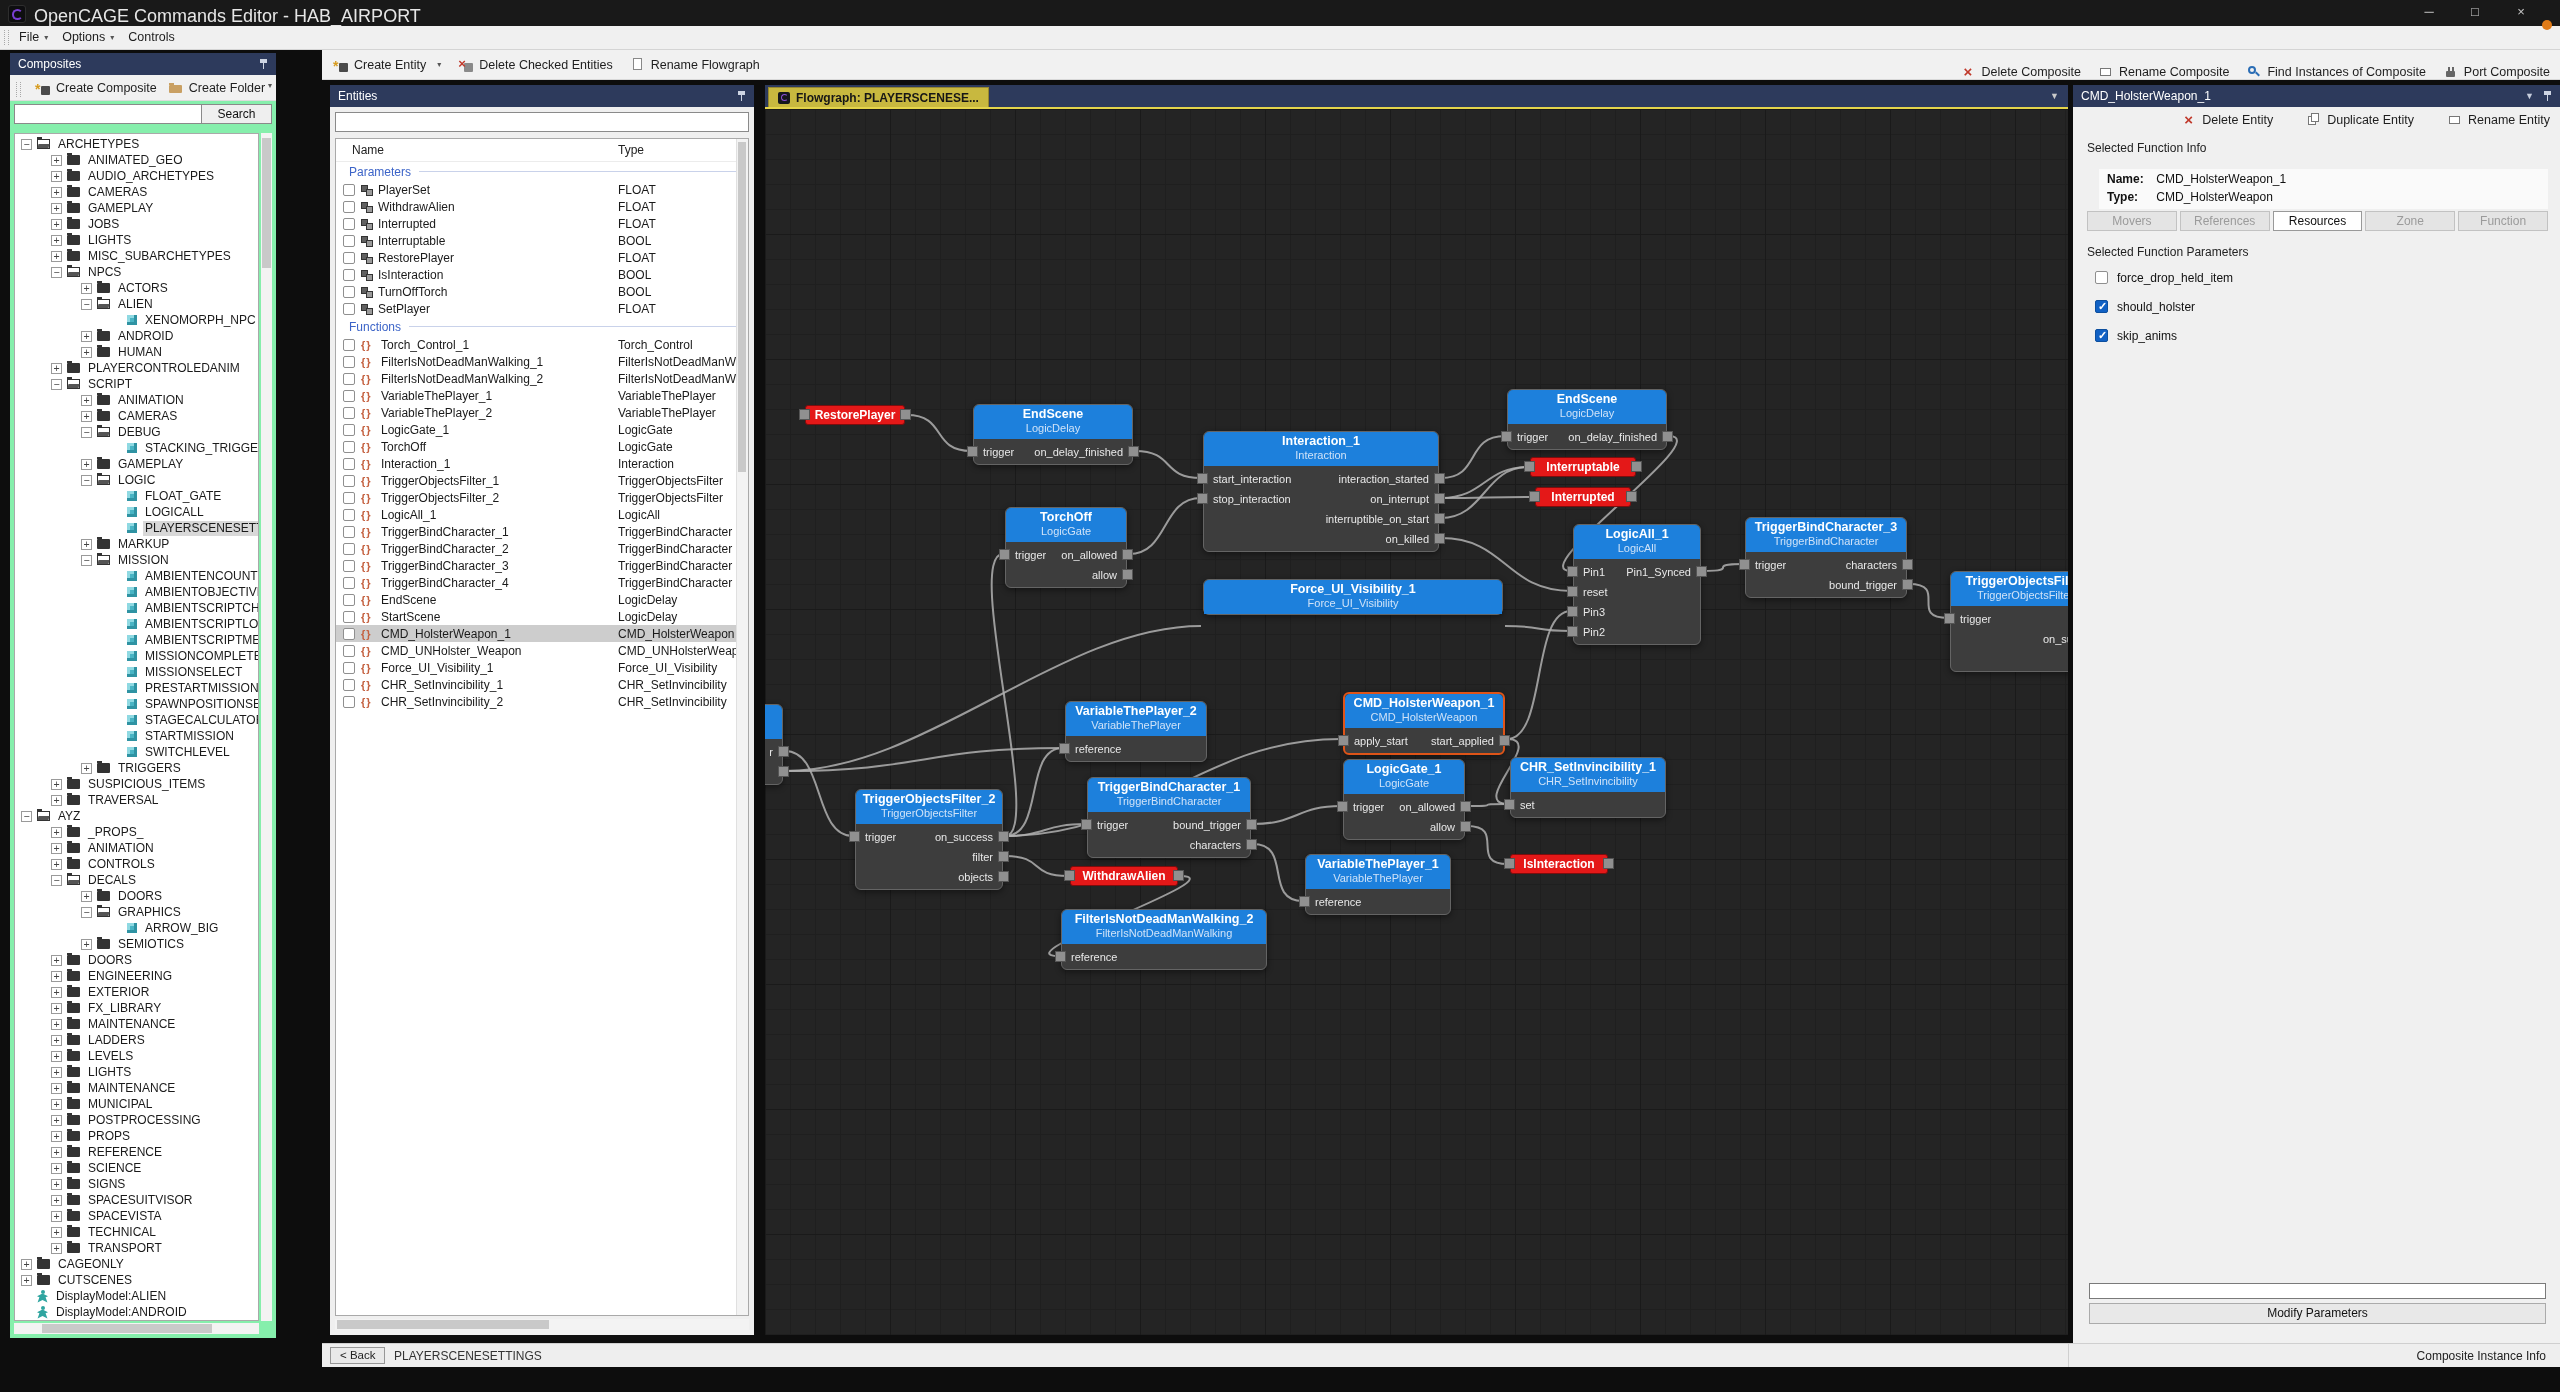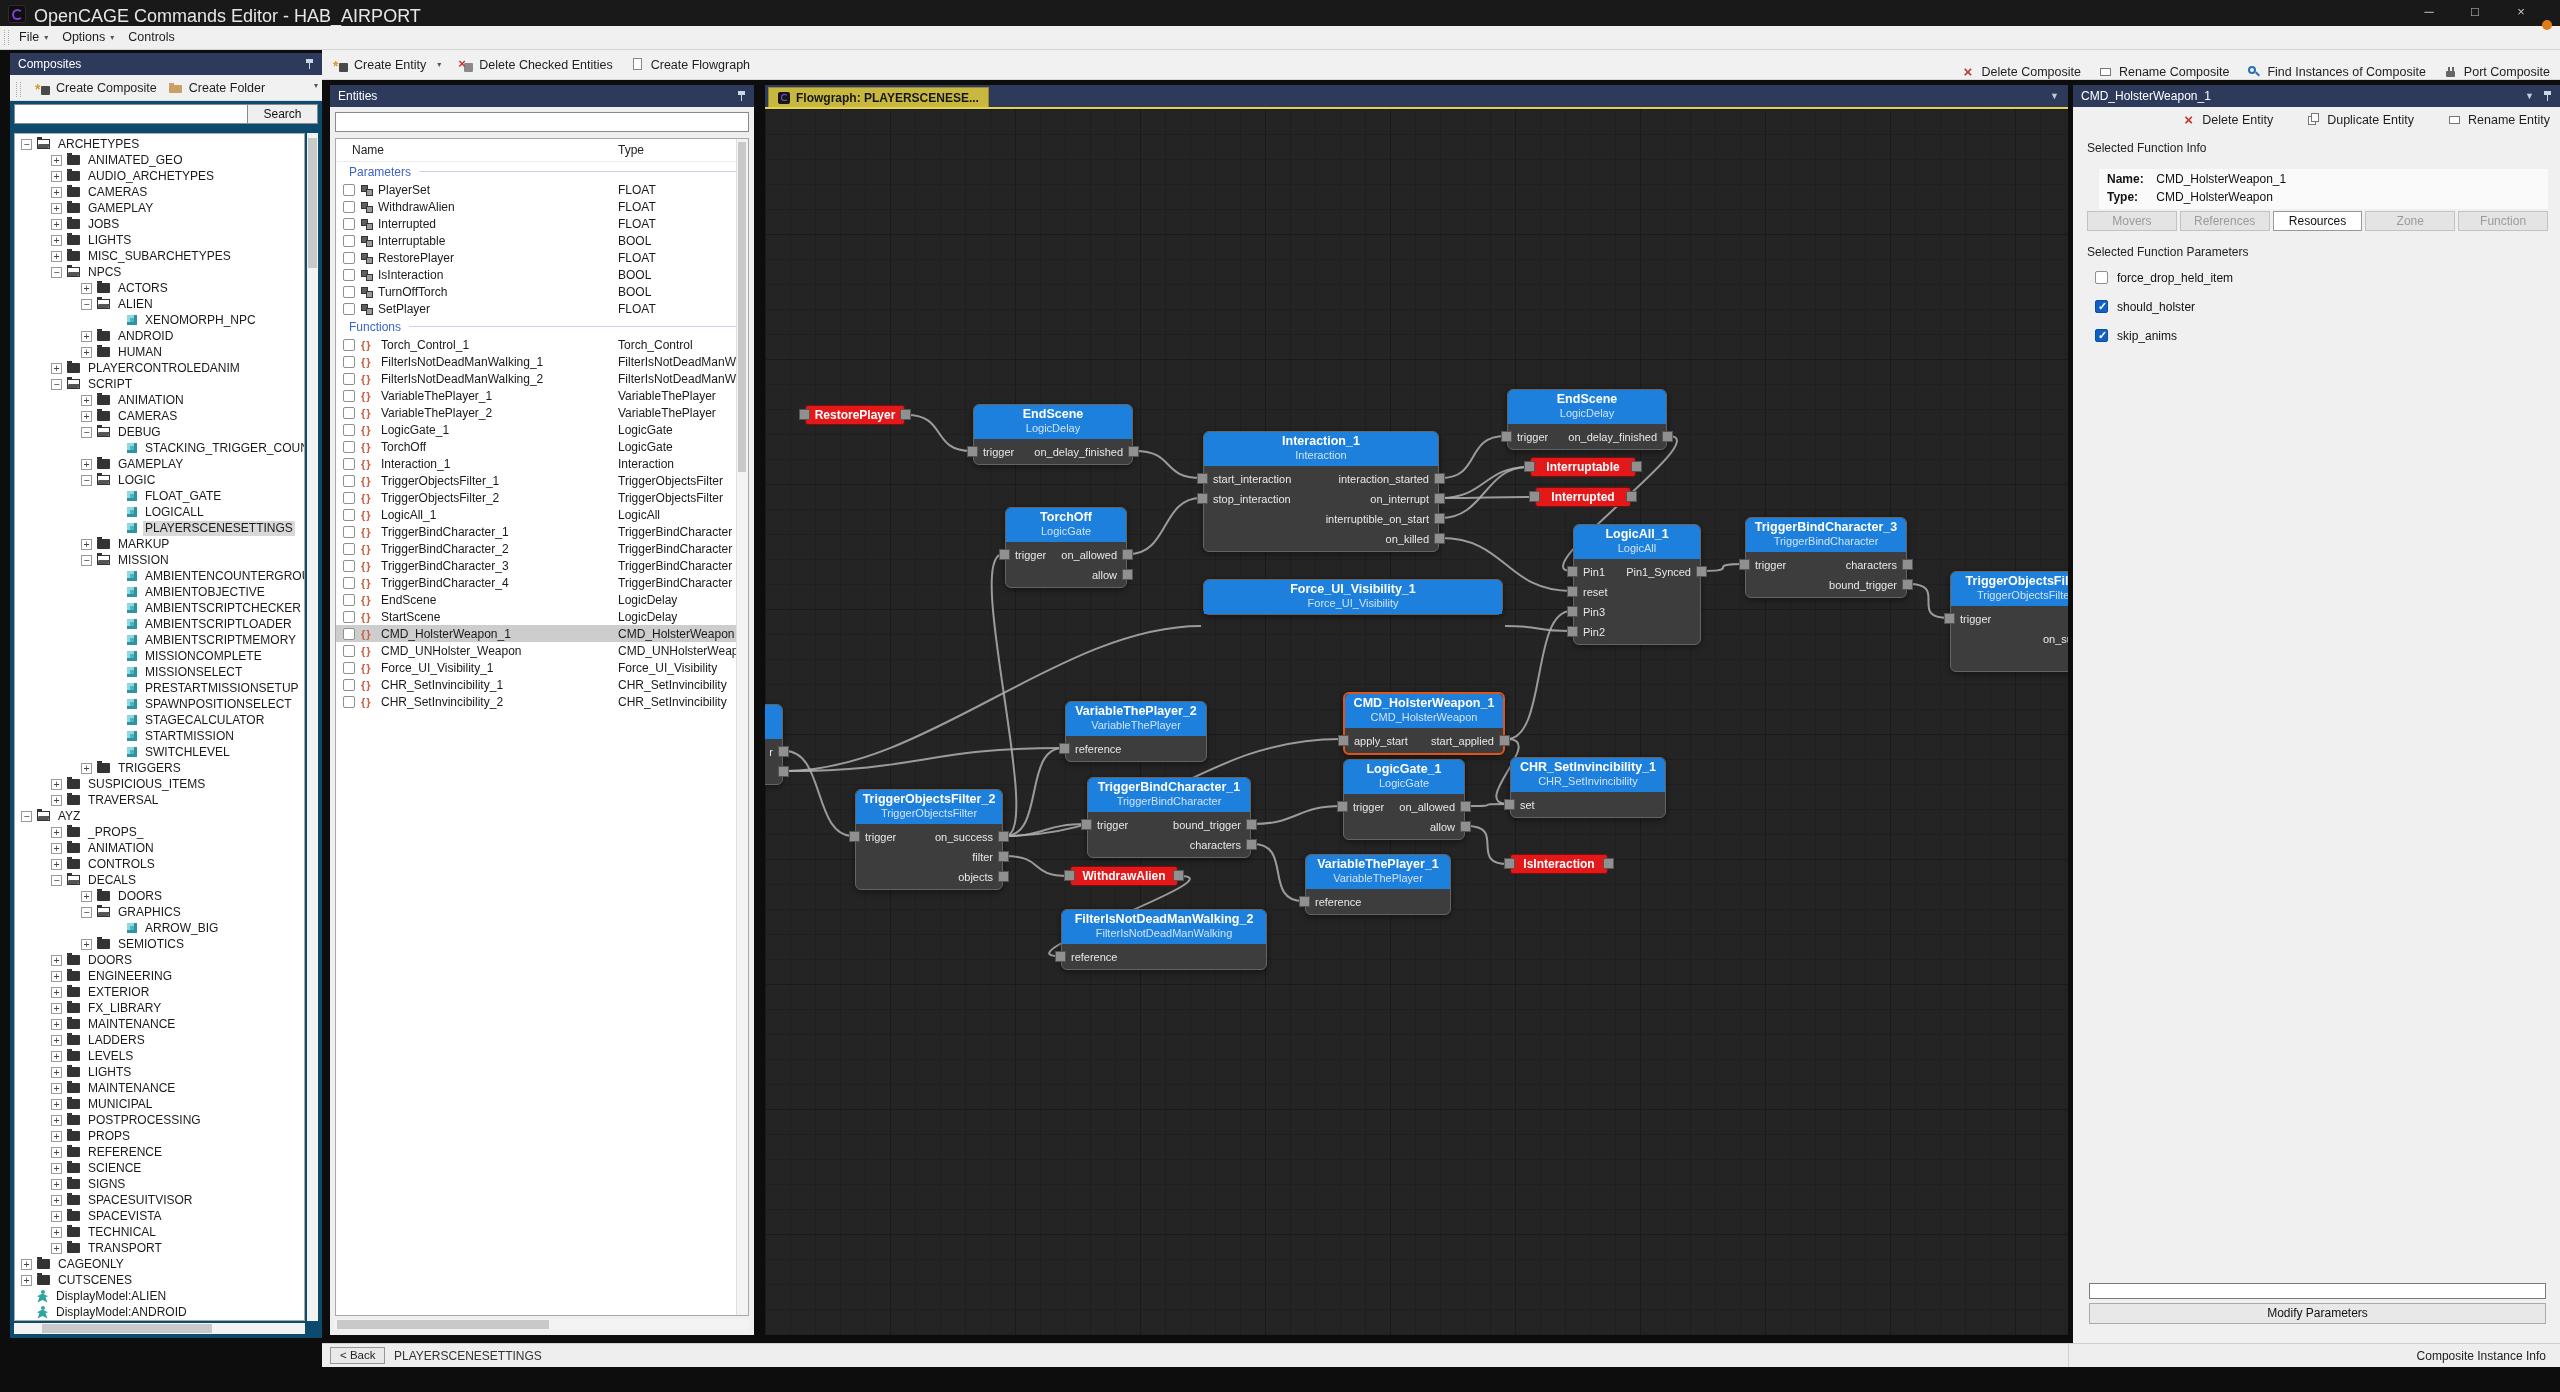--- a/index.html
+++ b/index.html
@@ -39,21 +39,21 @@
   .tbi.mag::before{content:"";position:absolute;left:1px;top:1px;width:8px;height:8px;border:2px solid #2a6db5;border-radius:50%;box-sizing:border-box}
   .tbi.mag::after{content:"";position:absolute;left:8px;top:8px;width:5px;height:2px;background:#2a6db5;transform:rotate(45deg)}
   .tbi.plug::before{content:"";position:absolute;left:2px;top:6px;width:9px;height:6px;background:#666;border-radius:1px}
   .tbi.plug::after{content:"";position:absolute;left:4px;top:2px;width:2px;height:4px;background:#666;box-shadow:4px 0 0 #666}
   .tbi.copy::before{content:"";position:absolute;left:1px;top:3px;width:8px;height:9px;border:1px solid #777;background:#fff;box-sizing:border-box}
   .tbi.copy::after{content:"";position:absolute;left:4px;top:0;width:8px;height:9px;border:1px solid #777;background:#fff;box-sizing:border-box}
   #tbmain{position:absolute;left:322px;top:50px;width:2238px;height:30px;background:#f1f1f1;border-bottom:1px solid #d8d8d8;box-sizing:border-box}
   #tbmain-left{position:absolute;left:12px;top:0;height:29px;display:flex;align-items:center;gap:18px}
   #tbmain-right{position:absolute;right:10px;top:0;height:29px;display:flex;align-items:flex-end;gap:18px}
   
-  #composites{position:absolute;left:10px;top:53px;width:312px;height:1285px;background:#0c4a6e}
+  #composites{position:absolute;left:10px;top:53px;width:266px;height:1285px;background:#86efac}
   #comp-toolbar{height:25px;background:#f1f1f1;border-bottom:1px solid #dcdcdc;display:flex;align-items:center;gap:12px;position:relative;padding-left:2px}
   #comp-overflow{position:absolute;right:4px;top:6px;font-size:8px;color:#555}
   #comp-search{height:27px;padding:3px 4px 0 4px;display:flex}
   #comp-search input{flex:1;height:20px;border:1px solid #8a8a8a;background:#fff;font-size:12px;padding:0 4px;box-sizing:border-box;font-family:"Liberation Sans",sans-serif}
   #comp-search-btn{width:70px;height:20px;border:1px solid #8a8a8a;border-left:none;background:#efefef;font-size:12px;text-align:center;line-height:18px;box-sizing:border-box;color:#111}
   #tree{position:absolute;left:4px;top:80px;right:17px;bottom:17px;background:#fff;border:1px solid #a9a9a9;overflow:hidden;padding-top:2px;box-sizing:border-box}
   #tree-vsb{position:absolute;right:4px;top:80px;width:11px;bottom:17px;background:#f3f3f3}
   #tree-vsb .thumb{position:absolute;left:1px;top:5px;width:9px;height:130px;background:#c9c9c9}
   #tree-hsb{position:absolute;left:4px;bottom:4px;right:17px;height:11px;background:#f3f3f3}
   #tree-hsb .thumb{position:absolute;left:28px;top:1px;width:170px;height:9px;background:#c9c9c9}
@@ -166,21 +166,21 @@
         <span class="tbi newbox"></span>
         <span>Create Entity</span>
         <span class="mi-arr">▾</span>
       </div>
       <div class="tbtn">
         <span class="tbi xbox"></span>
         <span>Delete Checked Entities</span>
       </div>
       <div class="tbtn">
         <span class="tbi page"></span>
-        <span>Create Flowgraph</span>
+        <span>Rename Flowgraph</span>
       </div>
     </div>
   <div id="tbmain-right">
       <div class="tbtn">
         <span class="tbi x"></span>
         <span>Delete Composite</span>
       </div>
       <div class="tbtn">
         <span class="tbi rect"></span>
         <span>Rename Composite</span>

